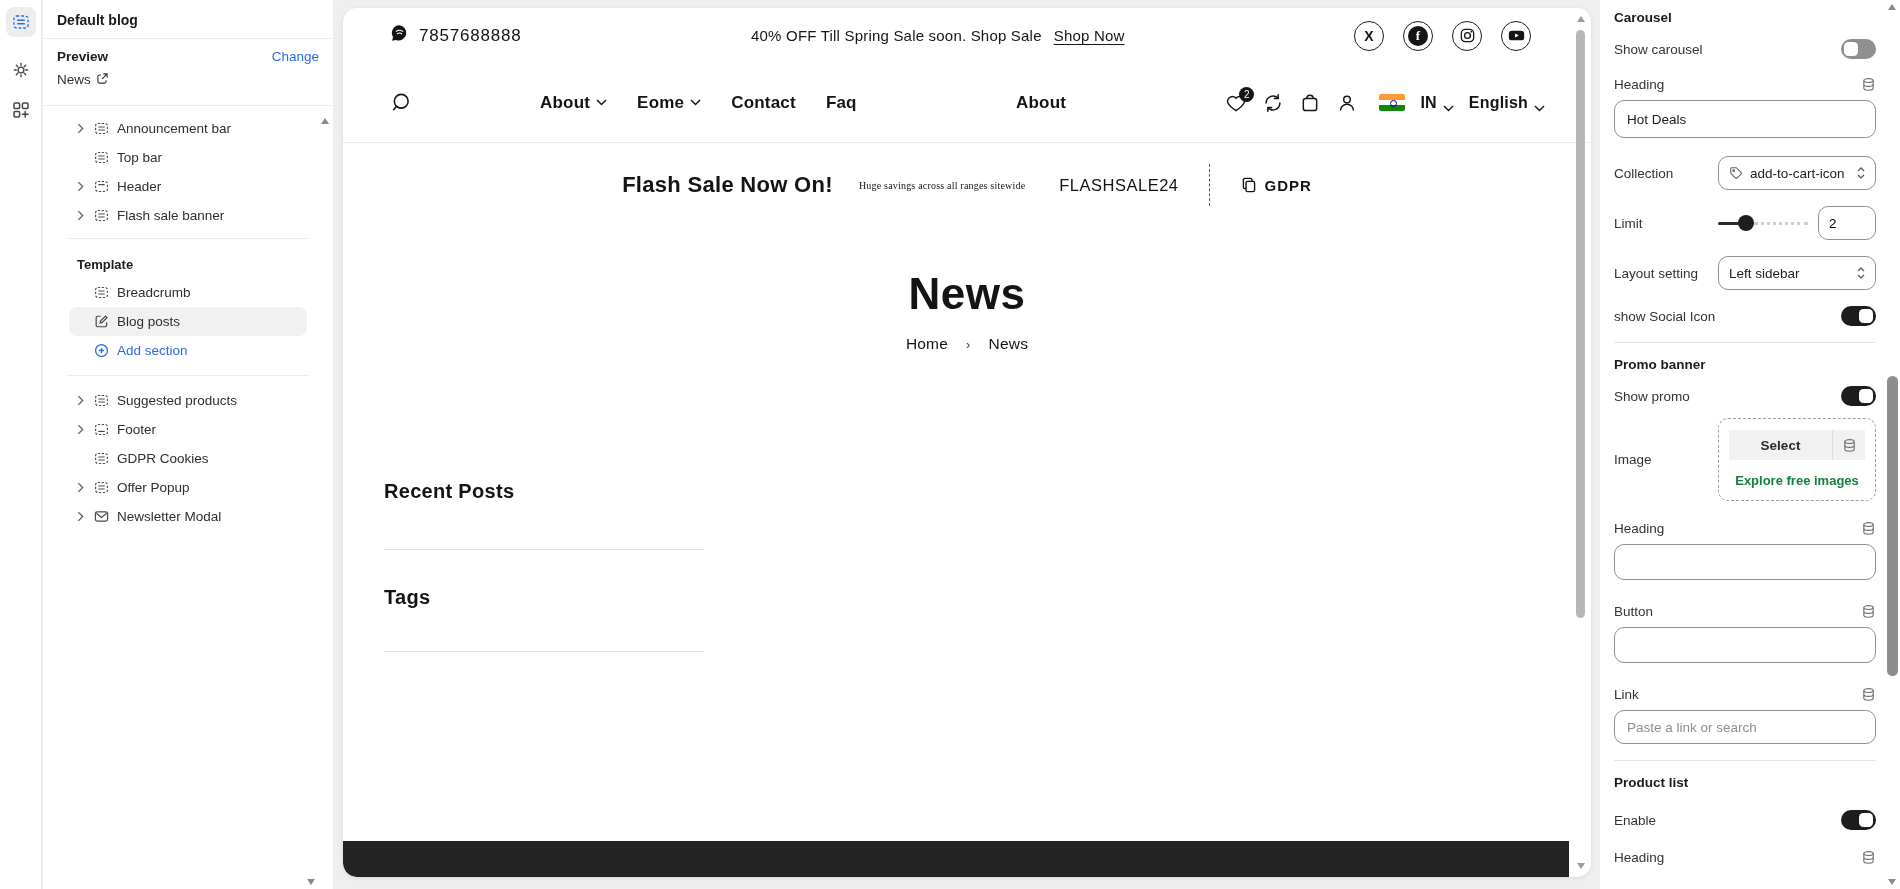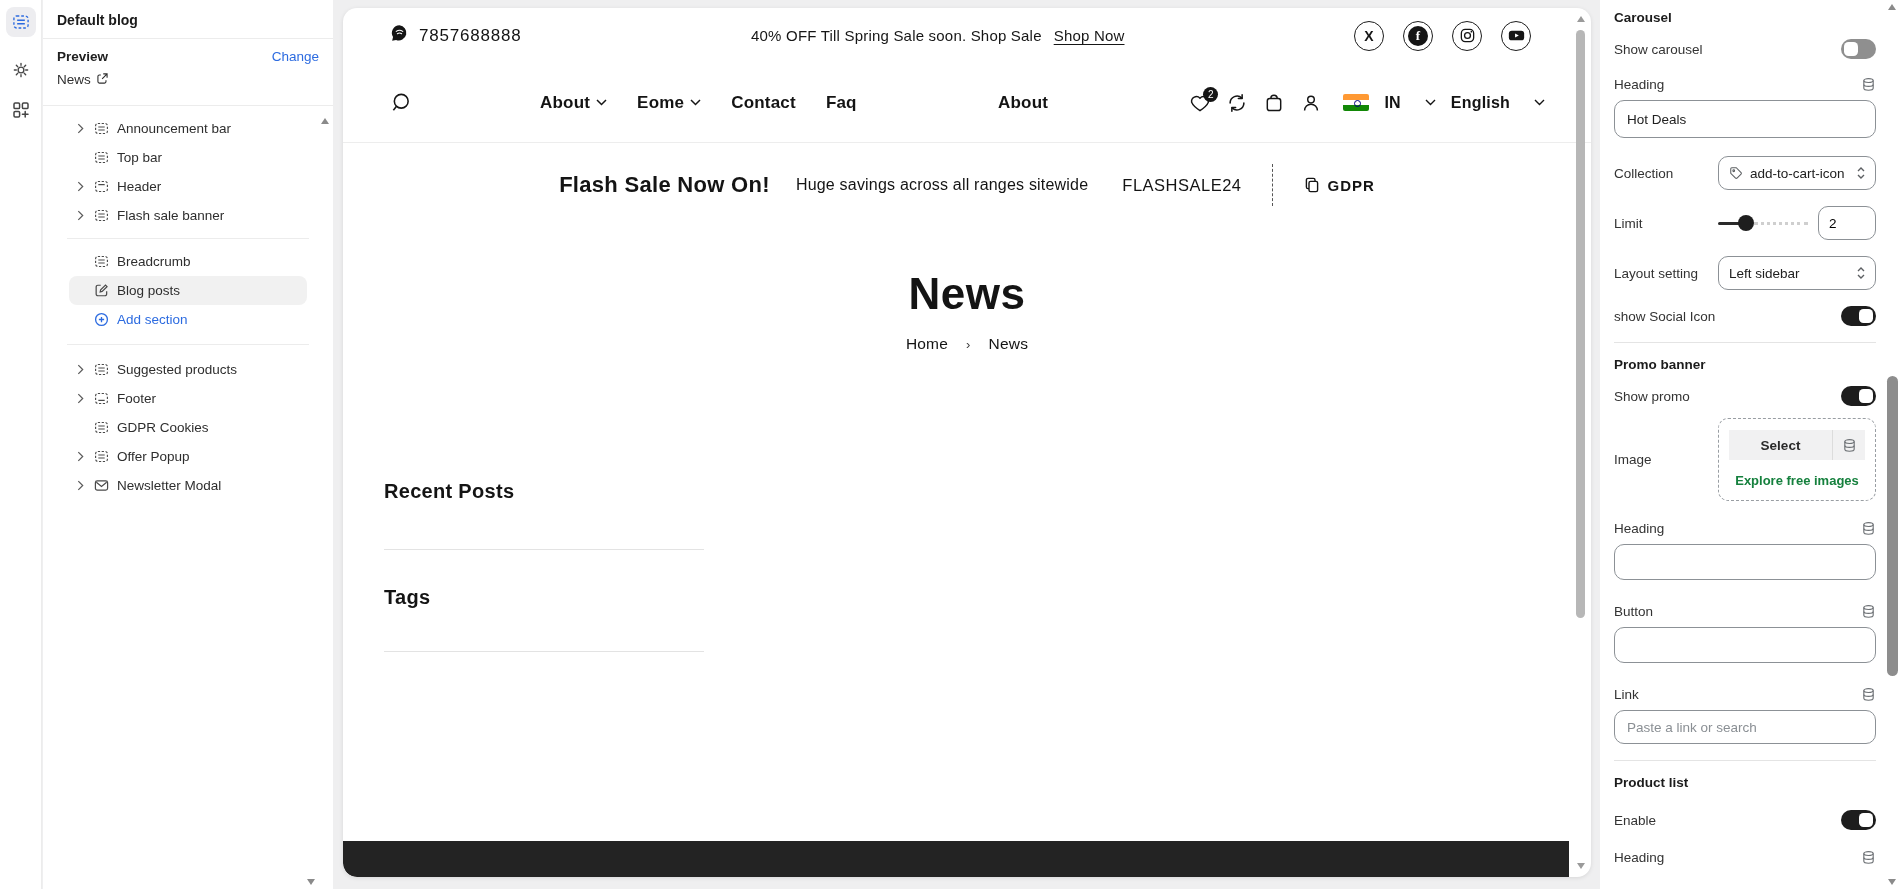--- a/index.html
+++ b/index.html
@@ -58,26 +58,26 @@
   .nav-item { display:flex; align-items:center; gap:6px; cursor:pointer; }
   .nav-item svg { width:11px; height:7px; color:#161616; }
   .nav-spacer { flex:1; }
   .nav-logo { font-size:17px; font-weight:700; cursor:pointer; }
   .nav-icons { display:flex; align-items:center; gap:15px; }
   .nicon { position:relative; display:flex; cursor:pointer; color:#161616; }
   .nicon svg { width:22px; height:22px; }
   .wl-badge { position:absolute; top:-5px; right:-7px; width:15px; height:15px; background:#151515; color:#fff; border-radius:50%; font-size:10px; display:flex; align-items:center; justify-content:center; }
   .flag { width:26px; height:17px; border-radius:2px; margin-left:6px; background:linear-gradient(#ff9933 33%, #ffffff 33% 66%, #128807 66%); position:relative; }
   .flag::after { content:""; position:absolute; left:50%; top:50%; width:5px; height:5px; margin:-2.5px 0 0 -2.5px; border:1px solid #000080; border-radius:50%; }
-  .lang { display:flex; align-items:center; gap:24px; font-size:16px; font-weight:600; cursor:pointer; }
+  .lang { display:flex; align-items:flex-end; gap:6px; font-size:16px; font-weight:600; cursor:pointer; }
   .lang svg { width:11px; height:7px; }
 
   .flash-row { display:flex; align-items:center; justify-content:center; gap:26px; margin-top:14px; height:56px; }
   .flash-title { font-size:22px; font-weight:800; letter-spacing:.3px; }
-  .flash-sub { font-size:16px; }
+  .flash-sub { font-size:10px;font-family:Liberation Serif, serif; }
   .flash-code { font-size:16.5px; letter-spacing:.5px; margin-left:8px; }
   .flash-divider { height:42px; border-left:1.6px dashed #555; margin:0 4px; }
   .flash-copy { display:flex; align-items:center; gap:7px; font-size:15px; font-weight:600; letter-spacing:1px; cursor:pointer; }
   .flash-copy svg { width:18px; height:18px; }
 
   .page-title { margin-top:56px; text-align:center; font-size:44px; font-weight:800; letter-spacing:.5px; }
   .crumbs { margin-top:16px; display:flex; justify-content:center; align-items:center; gap:18px; font-size:15.5px; }
   .crumbs .sep { color:#3c3c3c; font-size:13px; }
   .crumb { cursor:pointer; }
 
@@ -235,20 +235,21 @@
         <span class="ticon">
             <svg viewBox="0 0 16 16" fill="none" stroke="currentColor">
               <rect x="1.7" y="2.7" width="12.6" height="10.6" rx="2.4" stroke-dasharray="2.4 1.7" stroke-width="1.2"></rect>
               <path d="M4.6 6.4h6.8M4.6 9.6h6.8" stroke-width="1.3"></path>
             </svg>
           </span>
         <span>Flash sale banner</span>
       </div>
 
       <div class="sb-div" style="margin:8px -2px;"></div>
+      <div class="t-section-label">Template</div>
 
       <div class="titem">
         <span class="chev"></span>
         <span class="ticon">
             <svg viewBox="0 0 16 16" fill="none" stroke="currentColor">
               <rect x="1.7" y="2.7" width="12.6" height="10.6" rx="2.4" stroke-dasharray="2.4 1.7" stroke-width="1.2"></rect>
               <path d="M4.6 6.4h6.8M4.6 9.6h6.8" stroke-width="1.3"></path>
             </svg>
           </span>
         <span>Breadcrumb</span>

